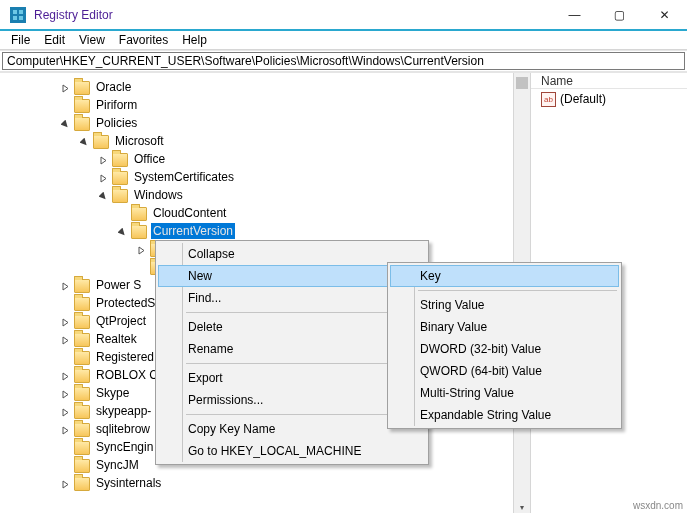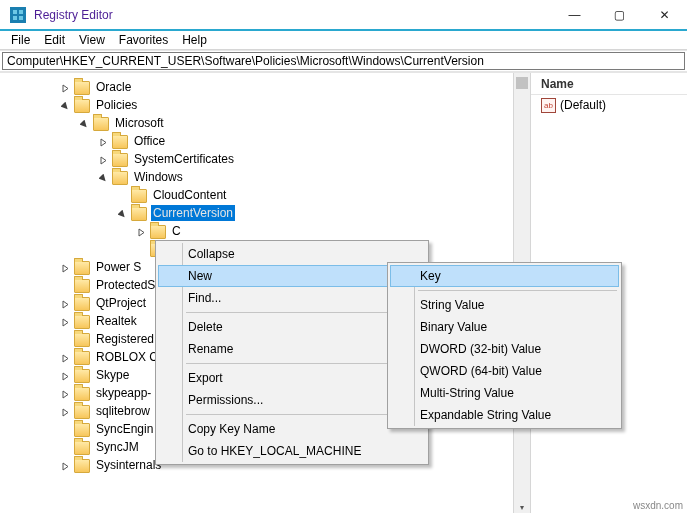--- a/index.html
+++ b/index.html
@@ -37,21 +37,21 @@
 .expander { width:13px; height:13px; margin-right:2px; display:flex; align-items:center; justify-content:center; color:#555; cursor:default; }
 .expander svg { width:9px; height:9px; }
 .folder-icon { width:16px; height:14px; margin-right:4px; background: linear-gradient(#ffe9a6,#f7c65b); border:1px solid #d6a93c; border-radius:1px; position:relative; }
 .folder-icon::before { content:""; position:absolute; left:-1px; top:-4px; width:7px; height:3px; background:#f7d87b; border:1px solid #d6a93c; border-bottom:none; border-radius:1px 1px 0 0; }
 .row .label { padding: 1px 2px; }
 .row.selected .label { background:#0078d7; color:#e5e5e5; }
 .row.selected .folder-icon { }
 .indent { display:inline-block; width:19px; }
 
 
-.valheader { height:22px; border-bottom:1px solid #e5e5e5; display:flex; align-items:center; padding-left:10px; color:#333;font-weight:bold; }
+.valheader { height:16px; border-bottom:1px solid #e5e5e5; display:flex; align-items:center; padding-left:10px; color:#333; }
 .valrow { display:flex; align-items:center; height:20px; padding-left:10px; }
 .valrow .str-icon { width:15px; height:15px; margin-right:4px; border:1px solid #a0463a; background:#fff4f2; position:relative; font-size:8px; line-height:13px; text-align:center; color:#c04434; }
 .valrow .str-icon::after { content:"ab"; font-size:8px; }
 
 
 .ctxmenu { position:absolute; background:#f2f2f2; border:1px solid #a0a0a0; box-shadow:3px 3px 3px rgba(0,0,0,0.25); padding:2px; min-width:230px; }
 .ctxmenu .item { height:22px; display:flex; align-items:center; padding: 0 30px 0 30px; cursor:default; position:relative; color:#000; }
 .ctxmenu .item.hover { background:#bfe0fb; border:1px solid #7bbde8; padding: 0 29px 0 29px; height:22px; }
 .ctxmenu .item .arrow { position:absolute; right:8px; font-size:10px; }
 .ctxmenu .sep { height:1px; background:#c5c5c5; margin:3px 2px 3px 28px; }
@@ -108,20 +108,28 @@
               <path d="M2 1 L7 4.5 L2 8 Z" fill="none" stroke="#555" stroke-width="1"></path>
             </svg>
           </span>
           <span class="folder-icon"></span>
           <span class="label">Oracle</span>
         </div>
         <div class="row">
           <span class="indent"></span>
           <span class="indent"></span>
           <span class="indent"></span>
+          <span class="expander"></span>
+          <span class="folder-icon"></span>
+          <span class="label">Piriform</span>
+        </div>
+        <div class="row">
+          <span class="indent"></span>
+          <span class="indent"></span>
+          <span class="indent"></span>
           <span class="expander">
             <svg viewBox="0 0 9 9">
               <path d="M1 1 L8 5 L1 8 Z" fill="#404040" transform="rotate(45 4.5 4.5)"></path>
             </svg>
           </span>
           <span class="folder-icon"></span>
           <span class="label">Policies</span>
         </div>
         <div class="row">
           <span class="indent"></span>

